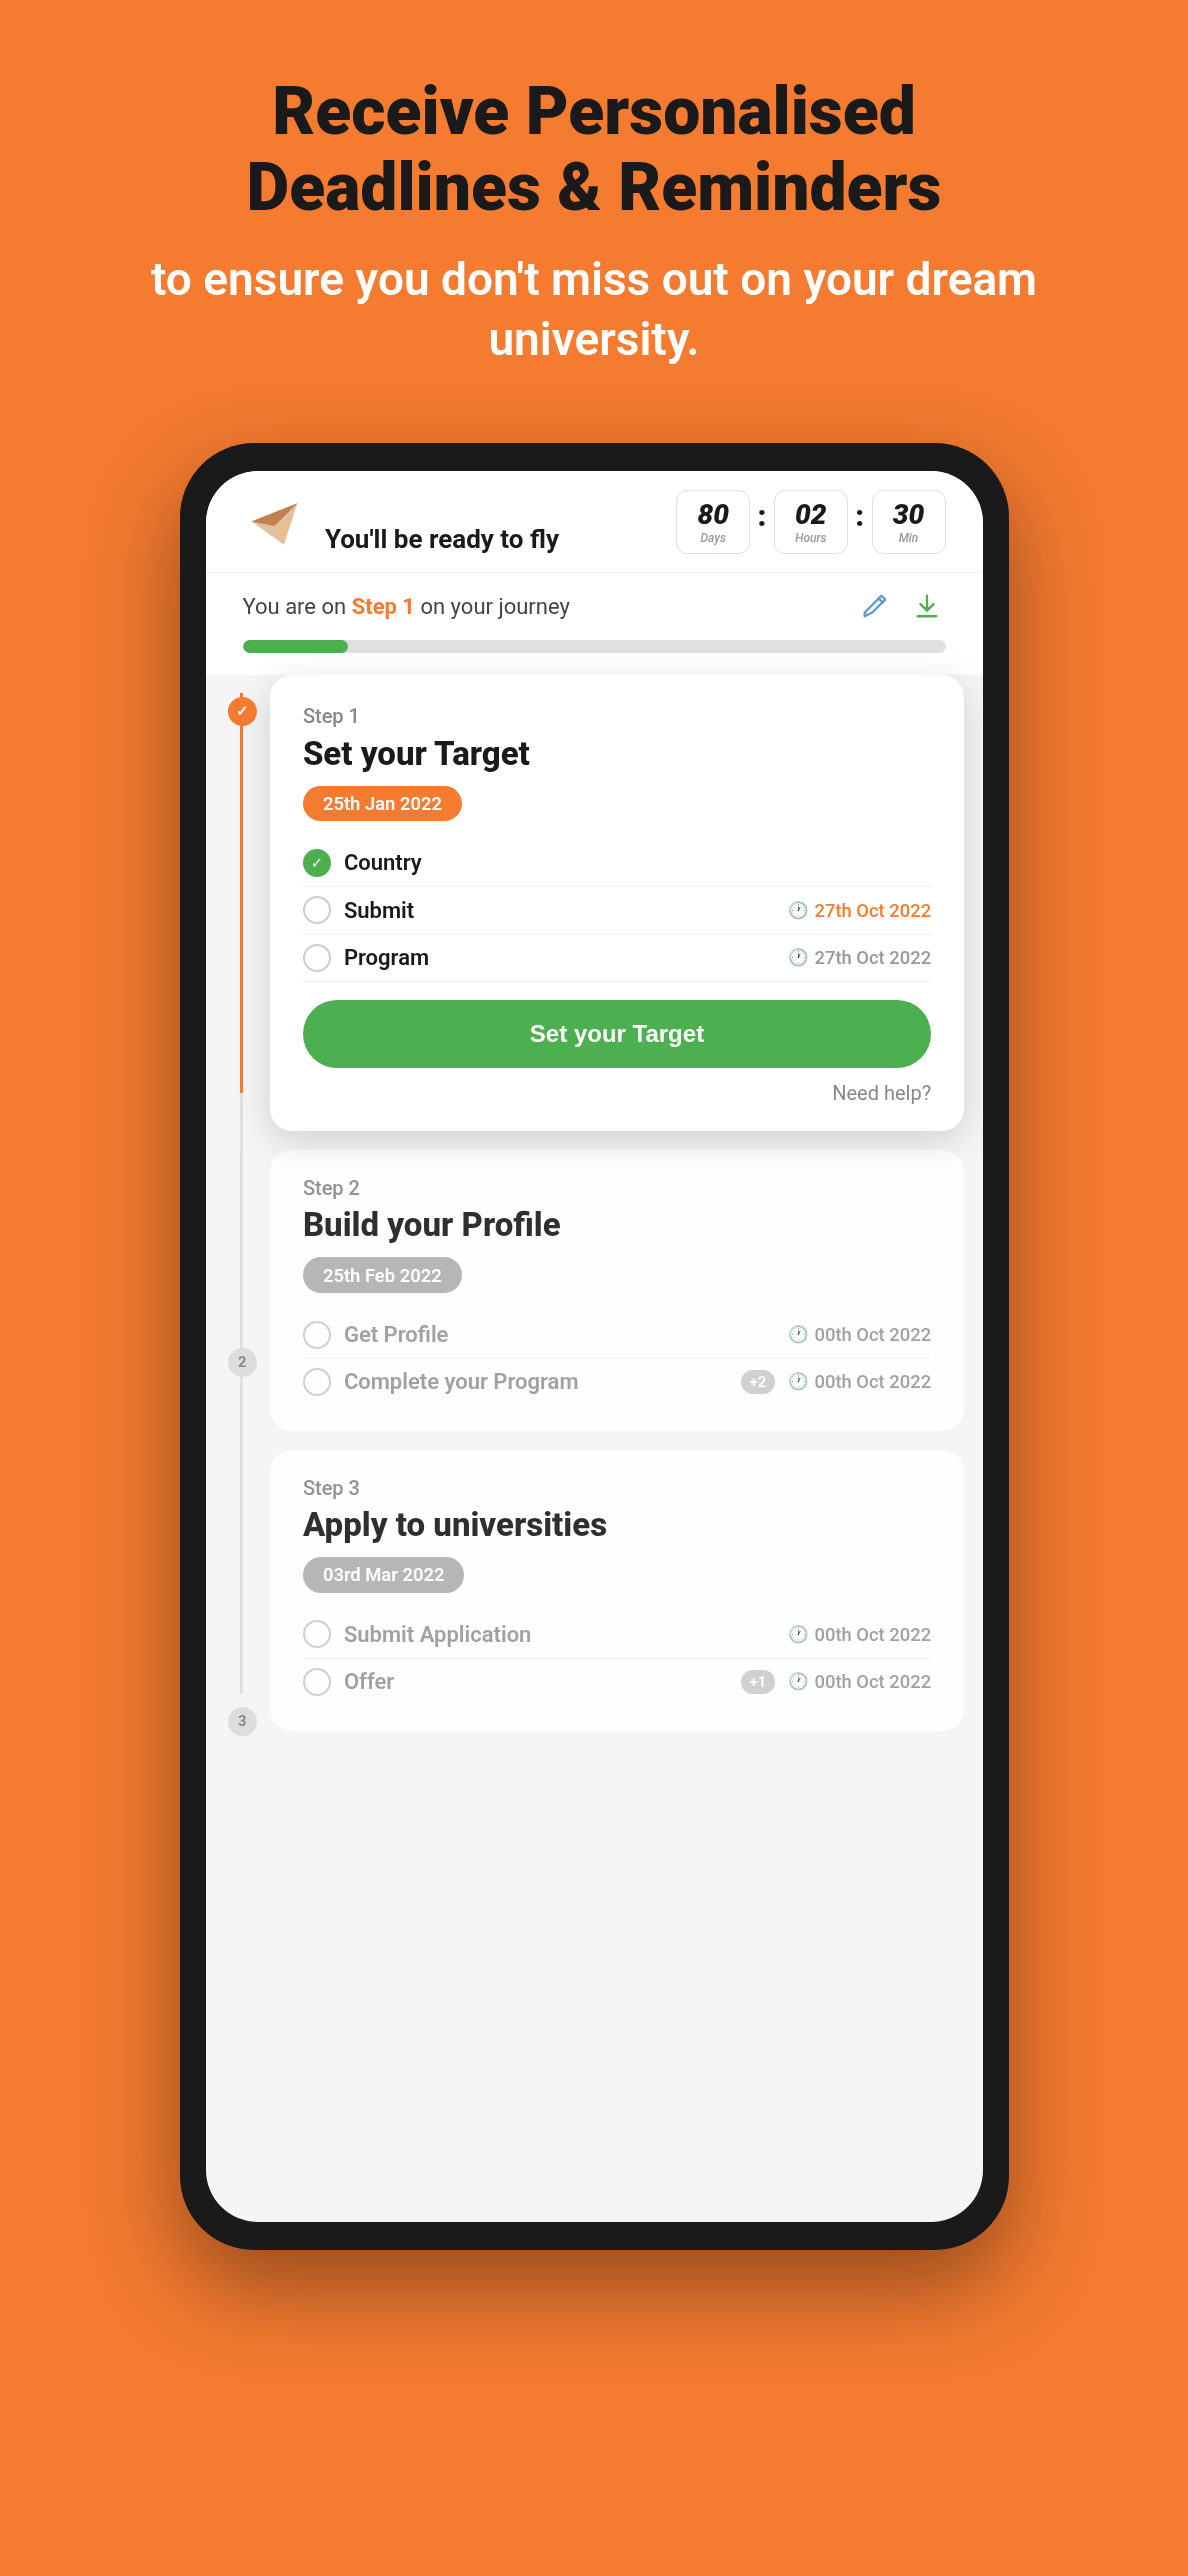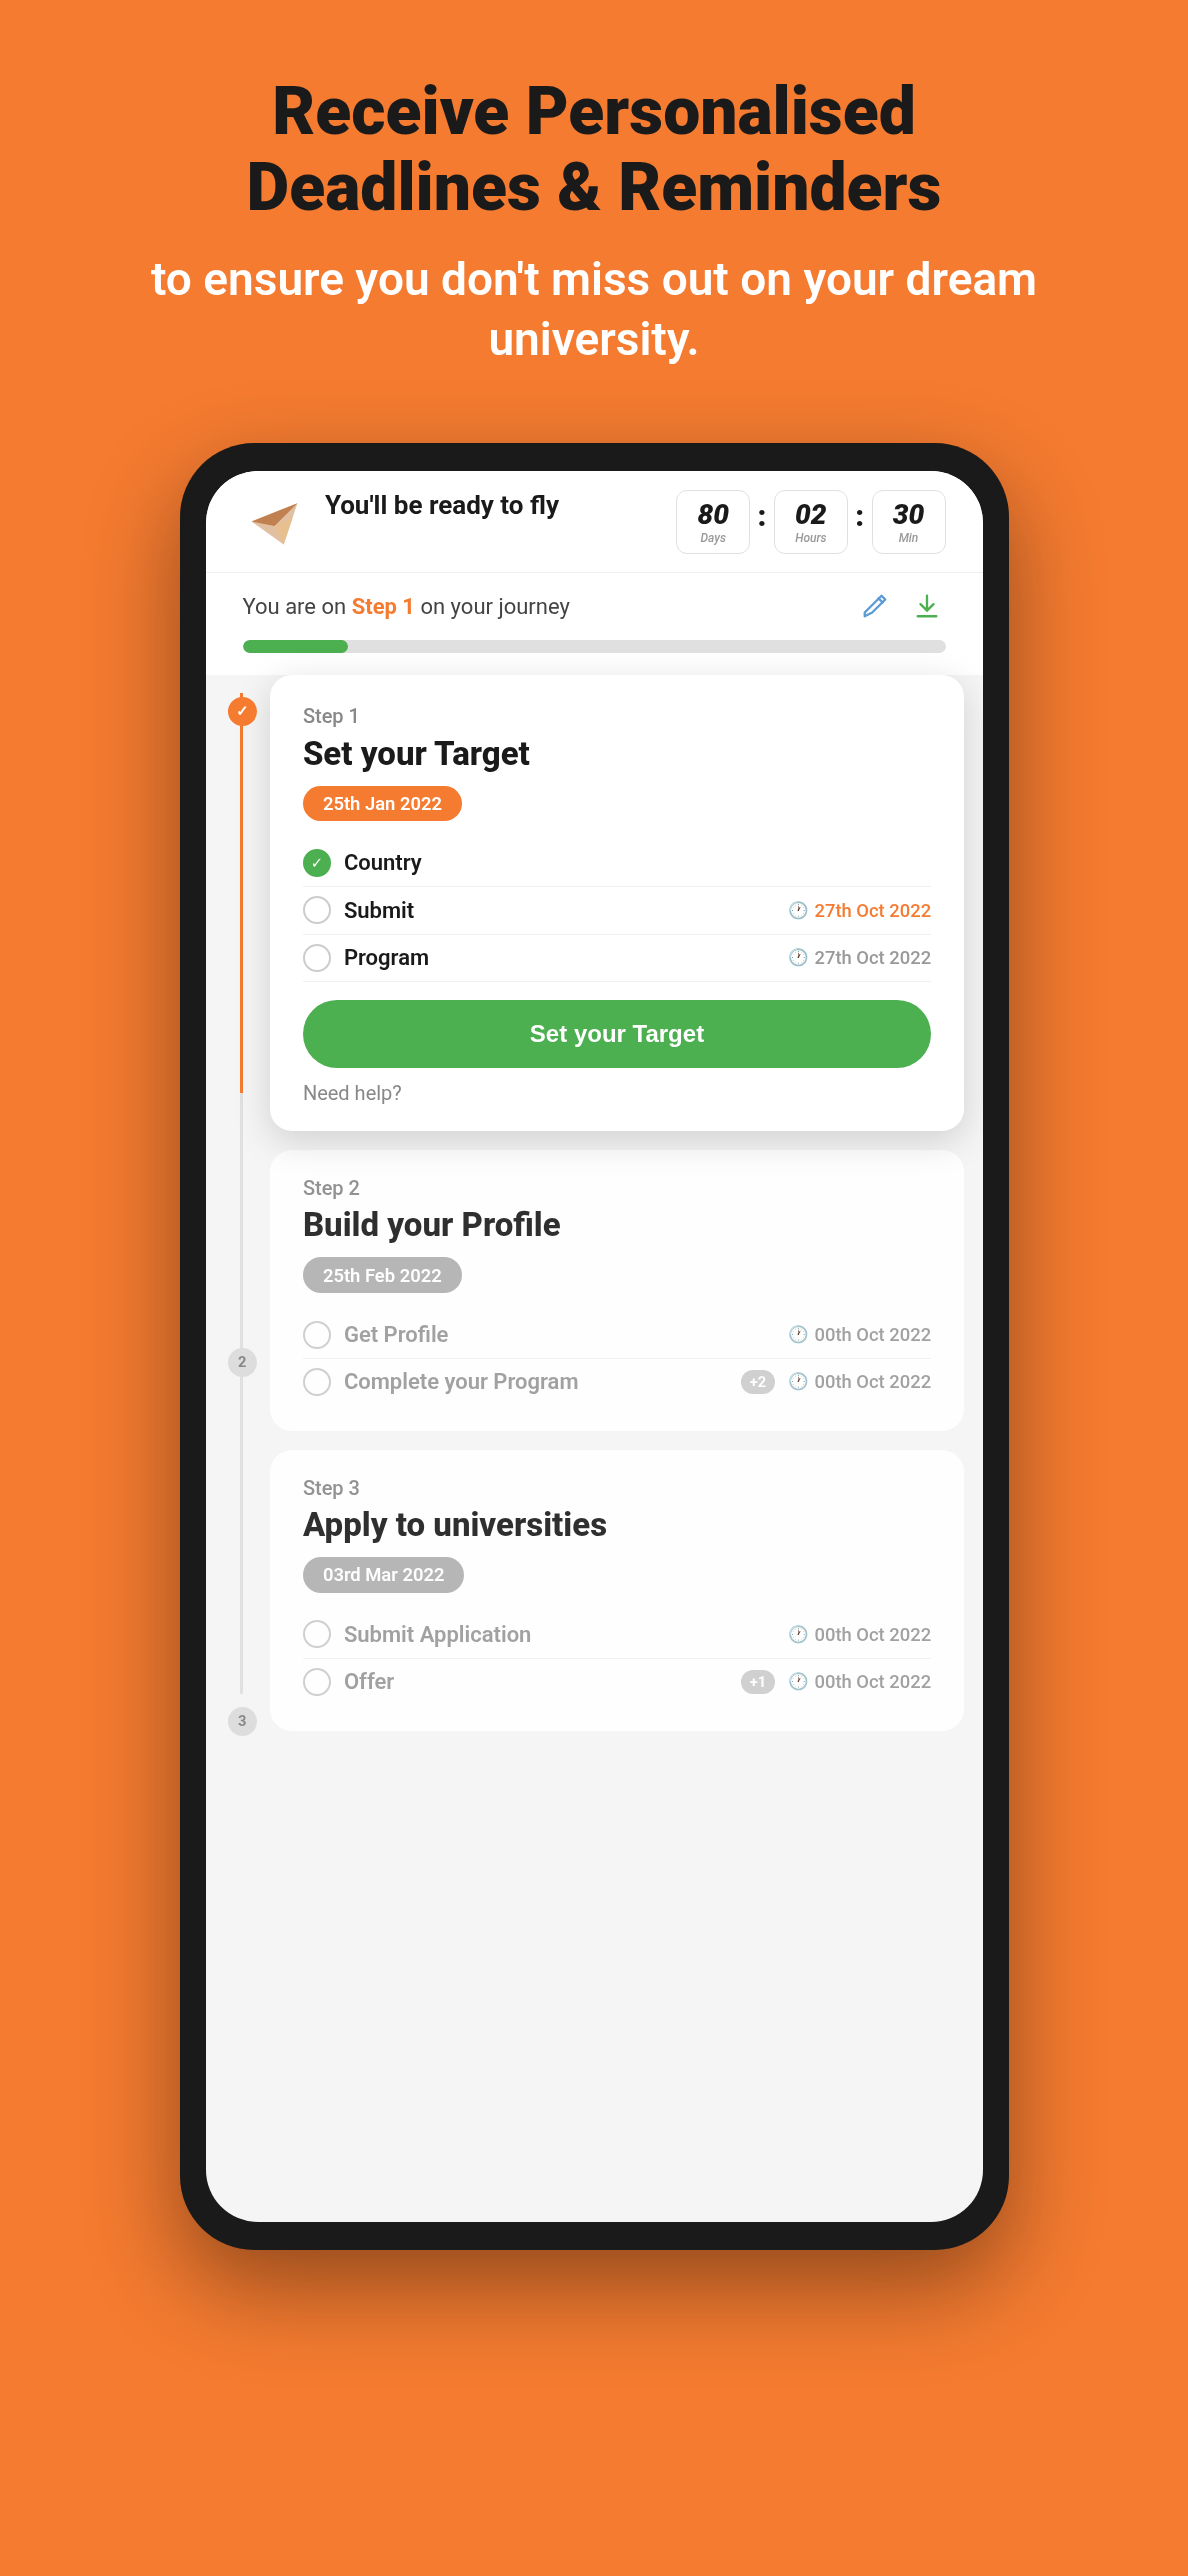--- a/index.html
+++ b/index.html
@@ -59,21 +59,21 @@
     .screen-header h2 {
       font-size: 33px;
       font-weight: 800;
       color: #1a1a1a;
     }
 
     
     .ready-row {
       background: #fff;
       display: flex;
-      align-items: flex-start;
+      align-items: flex-end;
       padding: 18.4px 37px;
       gap: 18.4px;
       border-bottom: 0.9px solid #f0f0f0;
     }
     .plane-icon {
       width: 64px;
       height: 64px;
       display: flex;
       align-items: center;
       justify-content: center;
@@ -269,21 +269,21 @@
       border: none;
       border-radius: 46px;
       width: 100%;
       padding: 20px;
       font-size: 24px;
       font-weight: 700;
       margin-top: 18.4px;
       cursor: pointer;
     }
     .need-help {
-      text-align: left;
+      text-align: right;
       margin-top: 13px;
       font-size: 20px;
       color: #888;
     }
 
     
     .step-card {
       background: #fff;
       border-radius: 22px;
       padding: 26px 33px;

